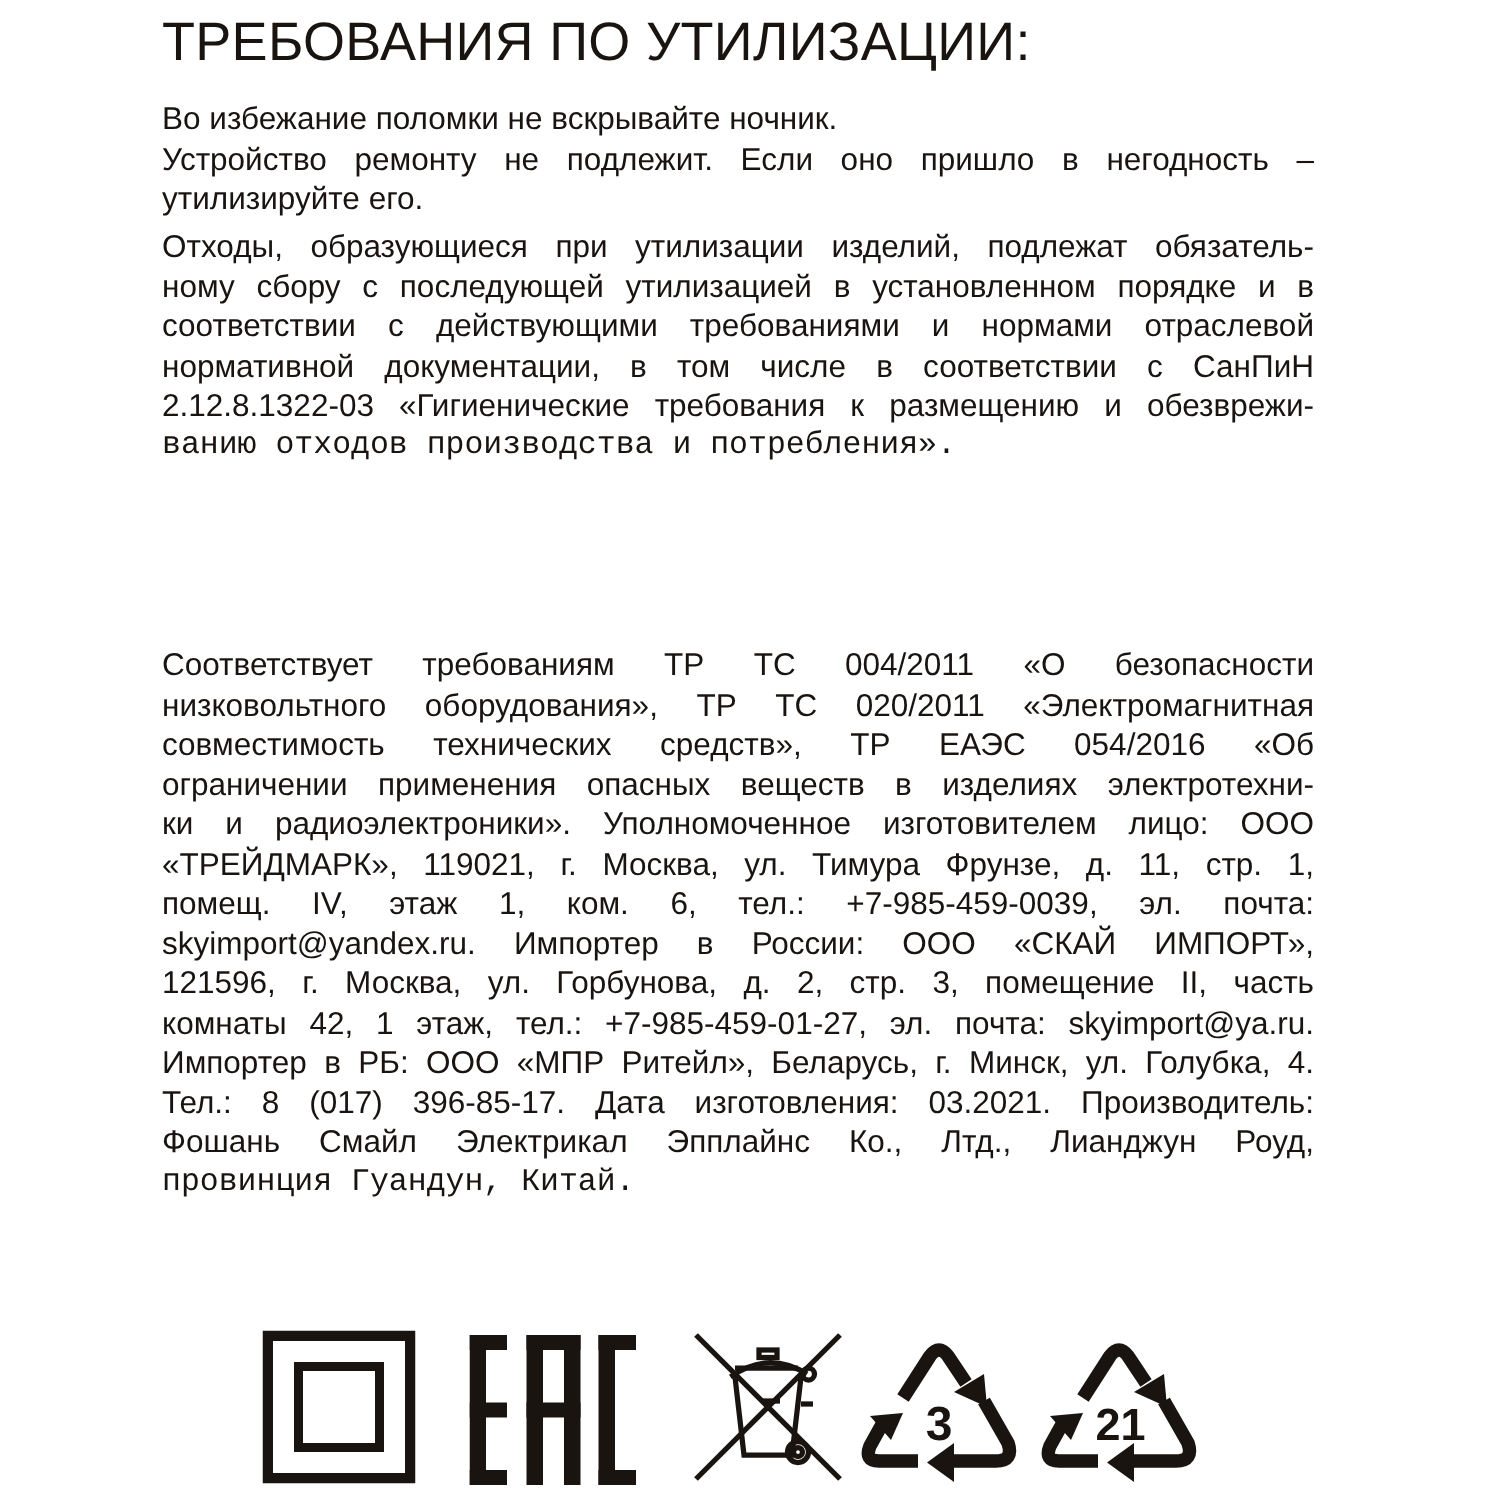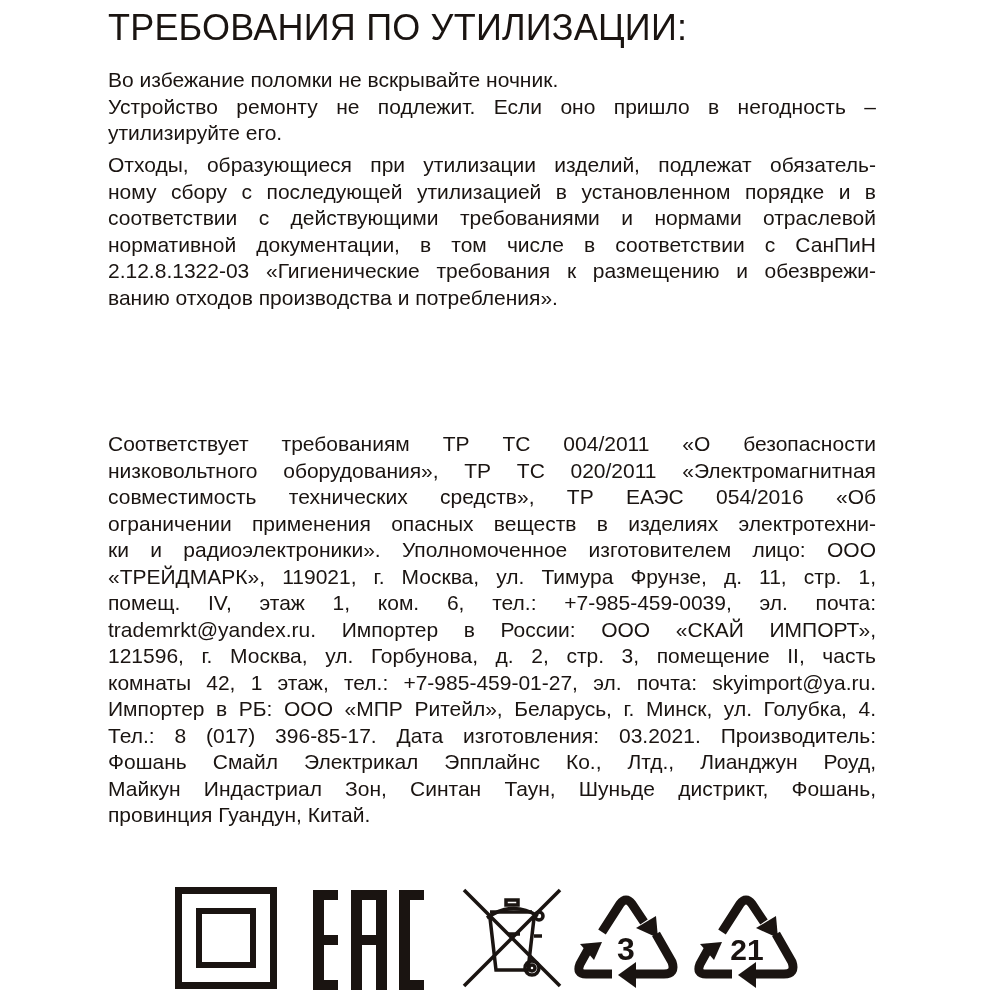--- a/index.html
+++ b/index.html
@@ -7,21 +7,21 @@
          font-family:"Liberation Sans", "DejaVu Sans", sans-serif; color:#1a1411; }
   .page { position:absolute; left:108px; width:768px; top:0; }
   .title { position:absolute; top:12px; left:0; font-size:36px; letter-spacing:0.2px;
            line-height:32px; white-space:nowrap; }
   .p { position:absolute; left:0; width:768px; font-size:21px; line-height:24px; }
   .intro { top:35px; line-height:26.5px;margin-top:32px; }
   .intro div { white-space:nowrap; }
   .waste { top:152px; line-height:26.6px; }
   .conf { top:431px; line-height:26.4px; }
   .line { display:block; text-align:justify; text-align-last:justify; white-space:nowrap; height:26.5px; overflow:visible; }
-  .line.last { text-align-last:left; }
+  .line.last { text-align-last:left;font-family:Liberation Mono, monospace; }
   .jline { display:flex; justify-content:space-between; white-space:nowrap; height:26.5px;align-items:flex-end; }
   .icons { position:absolute; top:880px; left:0; width:1000px; height:110px; }
   .ic { position:absolute; }
 </style>
 </head>
 <body>
 
 <div class="page">
   <div class="title">ТРЕБОВАНИЯ ПО УТИЛИЗАЦИИ:</div>
 
@@ -43,27 +43,26 @@
   </div>
 
   <div class="p conf">
     <span class="line">Соответствует требованиям ТР ТС 004/2011 «О безопасности</span>
     <span class="line">низковольтного оборудования», ТР ТС 020/2011 «Электромагнитная</span>
     <span class="line">совместимость технических средств», ТР ЕАЭС 054/2016 «Об</span>
     <span class="line">ограничении применения опасных веществ в изделиях электротехни-</span>
     <span class="line">ки и радиоэлектроники». Уполномоченное изготовителем лицо: ООО</span>
     <span class="line">«ТРЕЙДМАРК», 119021, г. Москва, ул. Тимура Фрунзе, д. 11, стр. 1,</span>
     <span class="line">помещ. IV, этаж 1, ком. 6, тел.: +7-985-459-0039, эл. почта:</span>
-    <span class="line">trademrkt@yandex.ru. Импортер в России: ООО «СКАЙ ИМПОРТ»,</span>
+    <span class="line">skyimport@yandex.ru. Импортер в России: ООО «СКАЙ ИМПОРТ»,</span>
     <span class="line">121596, г. Москва, ул. Горбунова, д. 2, стр. 3, помещение II, часть</span>
     <span class="line">комнаты 42, 1 этаж, тел.: +7-985-459-01-27, эл. почта: skyimport@ya.ru.</span>
     <span class="line">Импортер в РБ: ООО «МПР Ритейл», Беларусь, г. Минск, ул. Голубка, 4.</span>
     <span class="line">Тел.: 8 (017) 396-85-17. Дата изготовления: 03.2021. Производитель:</span>
     <span class="line">Фошань Смайл Электрикал Эпплайнс Ко., Лтд., Лианджун Роуд,</span>
-    <span class="line">Майкун Индастриал Зон, Синтан Таун, Шуньде дистрикт, Фошань,</span>
     <span class="line last">провинция Гуандун, Китай.</span>
   </div>
 </div>
 
 <div class="icons">
 
   <svg class="ic" style="left:175px;top:7px" width="102" height="102" viewBox="0 0 102 102">
     <rect x="3.5" y="3.5" width="95" height="95" fill="none" stroke="#1a1411" stroke-width="7"></rect>
     <rect x="24" y="24" width="54" height="54" fill="none" stroke="#1a1411" stroke-width="6"></rect>
   </svg>

